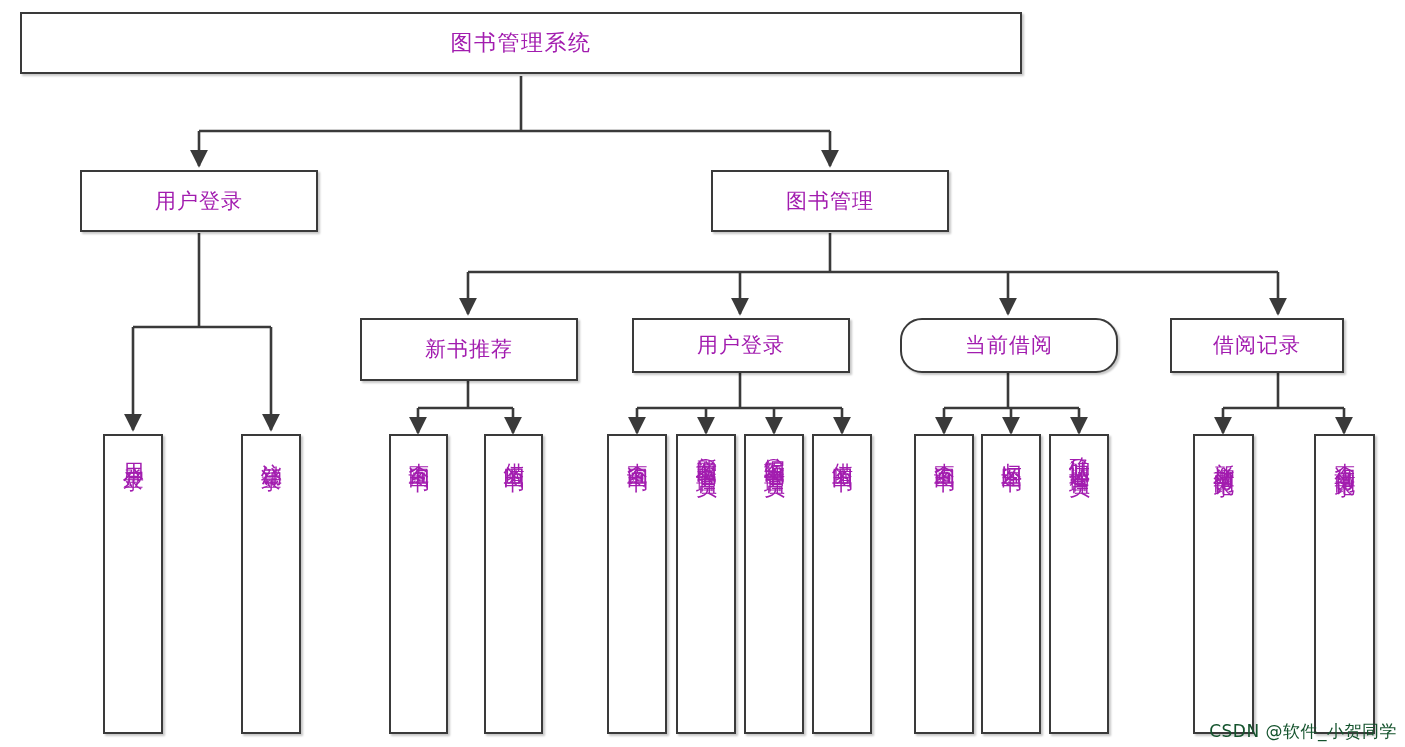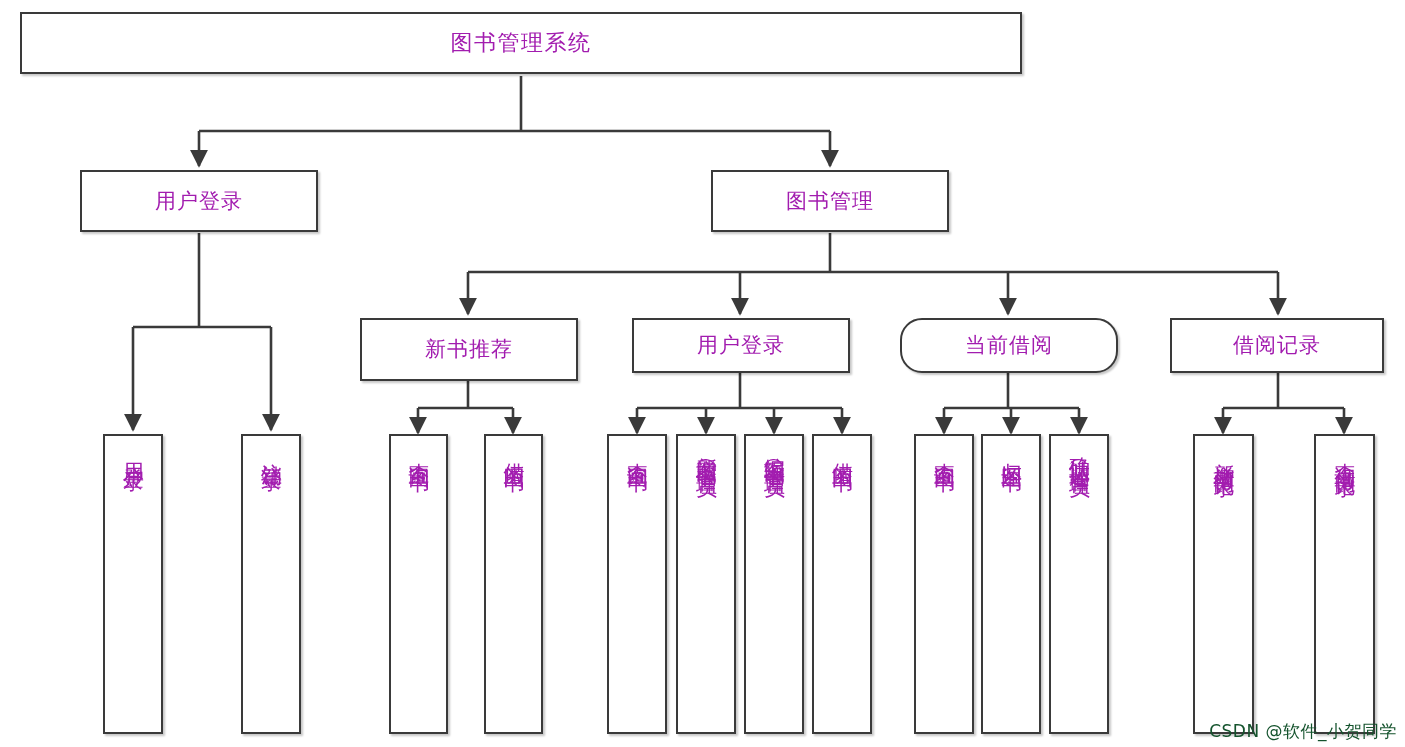--- a/index.html
+++ b/index.html
@@ -149,21 +149,21 @@
   </div>
 
   <div class="node horiz" style="left:632px; top:318px; width:218px; height:55px;">
     <span class="label">用户登录</span>
   </div>
 
   <div class="node horiz" style="left:900px; top:318px; width:218px; height:55px;border-radius:22px;">
     <span class="label">当前借阅</span>
   </div>
 
-  <div class="node horiz" style="left:1170px; top:318px; width:214px; height:55px;">
+  <div class="node horiz" style="left:1170px; top:318px; width:174px; height:55px;">
     <span class="label">借阅记录</span>
   </div>
 
   <div class="node vert" style="left:103px; top:434px; width:60px; height:300px;">
     <span class="label">用户登录</span>
   </div>
 
   <div class="node vert" style="left:241px; top:434px; width:60px; height:300px;">
     <span class="label">注销登录</span>
   </div>

